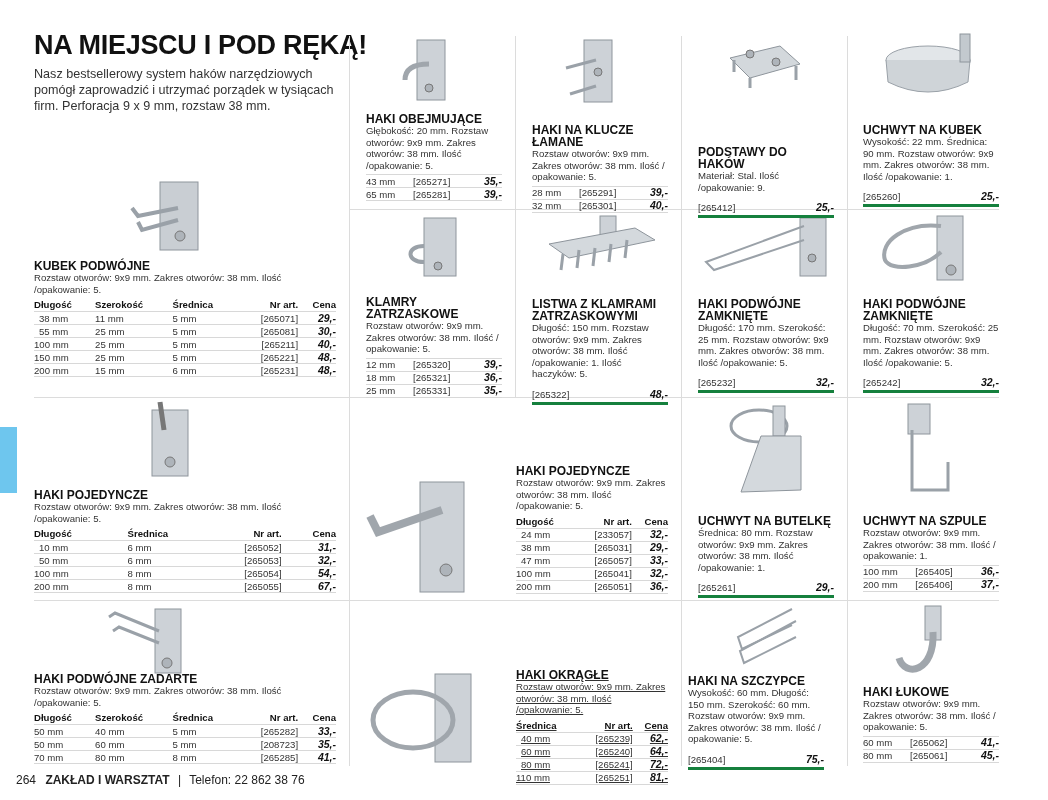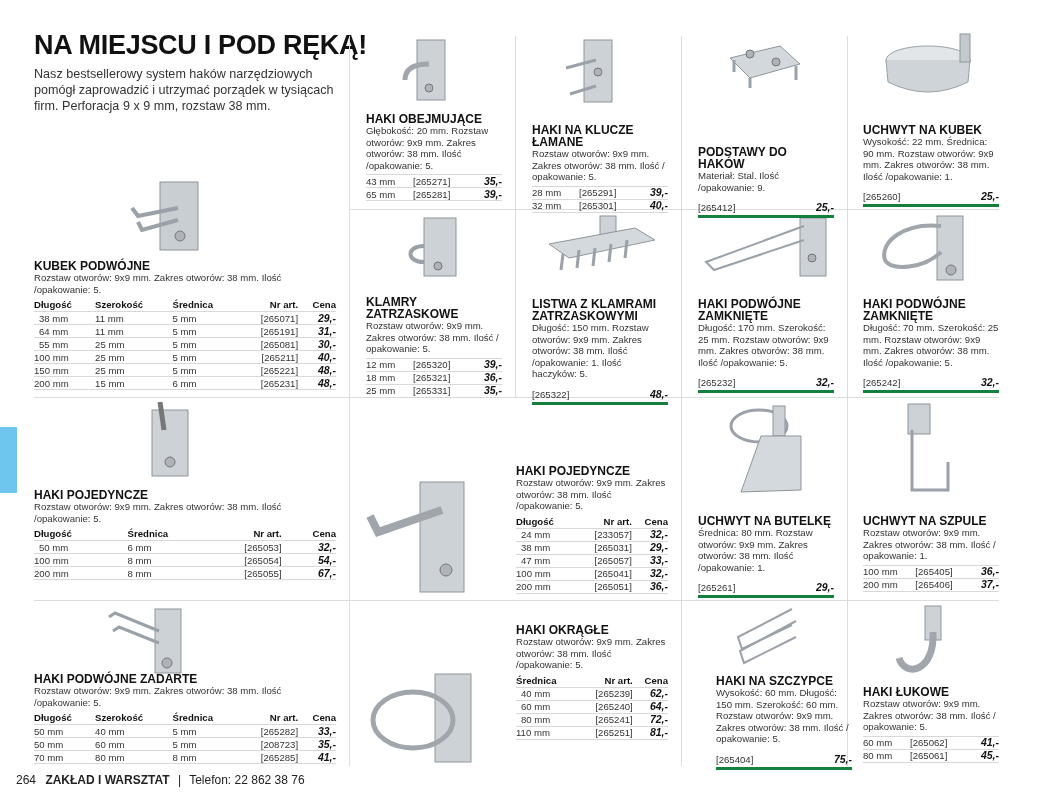--- a/index.html
+++ b/index.html
@@ -172,27 +172,20 @@
       <th class="r">Cena</th>
     </tr>
     <tr>
           <td class="ind">38 mm</td>
           <td>11 mm</td>
           <td>5 mm</td>
           <td class="r">[265071]</td>
           <td class="price">29,-</td>
         </tr>
     <tr>
-          <td class="ind">64 mm</td>
-          <td>11 mm</td>
-          <td>5 mm</td>
-          <td class="r">[265191]</td>
-          <td class="price">31,-</td>
-        </tr>
-    <tr>
           <td class="ind">55 mm</td>
           <td>25 mm</td>
           <td>5 mm</td>
           <td class="r">[265081]</td>
           <td class="price">30,-</td>
         </tr>
     <tr>
           <td>100 mm</td>
           <td>25 mm</td>
           <td>5 mm</td>
@@ -328,20 +321,26 @@
   <div class="ttl">HAKI POJEDYNCZE</div>
   <div class="desc">Rozstaw otworów: 9x9 mm. Zakres otworów: 38 mm. Ilość /opakowanie: 5.</div>
   <table class="pt">
     <tbody>
         <tr>
       <th style="width:31%;">Długość</th>
       <th>Średnica</th>
       <th class="r">Nr art.</th>
       <th class="r" style="width:18%;">Cena</th>
     </tr>
+    <tr>
+          <td class="ind">10 mm</td>
+          <td>6 mm</td>
+          <td class="r">[265052]</td>
+          <td class="price">31,-</td>
+        </tr>
     <tr>
           <td class="ind">50 mm</td>
           <td>6 mm</td>
           <td class="r">[265053]</td>
           <td class="price">32,-</td>
         </tr>
     <tr>
           <td>100 mm</td>
           <td>8 mm</td>
           <td class="r">[265054]</td>
@@ -454,21 +453,21 @@
           <td>70 mm</td>
           <td>80 mm</td>
           <td>8 mm</td>
           <td class="r">[265285]</td>
           <td class="price">41,-</td>
         </tr>
   </tbody>
     </table>
 </div>
 
-<div class="block" style="left:516px; top:624px; width:152px;">
+<div class="block" style="left:516px; top:669px; width:152px;text-decoration:underline;">
   <div class="ttl">HAKI OKRĄGŁE</div>
   <div class="desc">Rozstaw otworów: 9x9 mm. Zakres otworów: 38 mm. Ilość /opakowanie: 5.</div>
   <table class="pt">
     <tbody>
         <tr>
       <th>Średnica</th>
       <th class="r">Nr art.</th>
       <th class="r">Cena</th>
     </tr>
     <tr>
@@ -488,21 +487,21 @@
         </tr>
     <tr>
           <td>110 mm</td>
           <td class="r">[265251]</td>
           <td class="price">81,-</td>
         </tr>
   </tbody>
     </table>
 </div>
 
-<div class="block" style="left:716px; top:675px; width:136px;">
+<div class="block" style="left:688px; top:675px; width:136px;">
   <div class="ttl">HAKI NA SZCZYPCE</div>
   <div class="desc">Wysokość: 60 mm. Długość: 150 mm. Szerokość: 60 mm. Rozstaw otworów: 9x9 mm. Zakres otworów: 38 mm. Ilość / opakowanie: 5.</div>
   <div class="single">
     <span>[265404]</span>
     <span class="price">75,-</span>
   </div>
 </div>
 
 <div class="block" style="left:863px; top:686px; width:136px;">
   <div class="ttl">HAKI ŁUKOWE</div>

